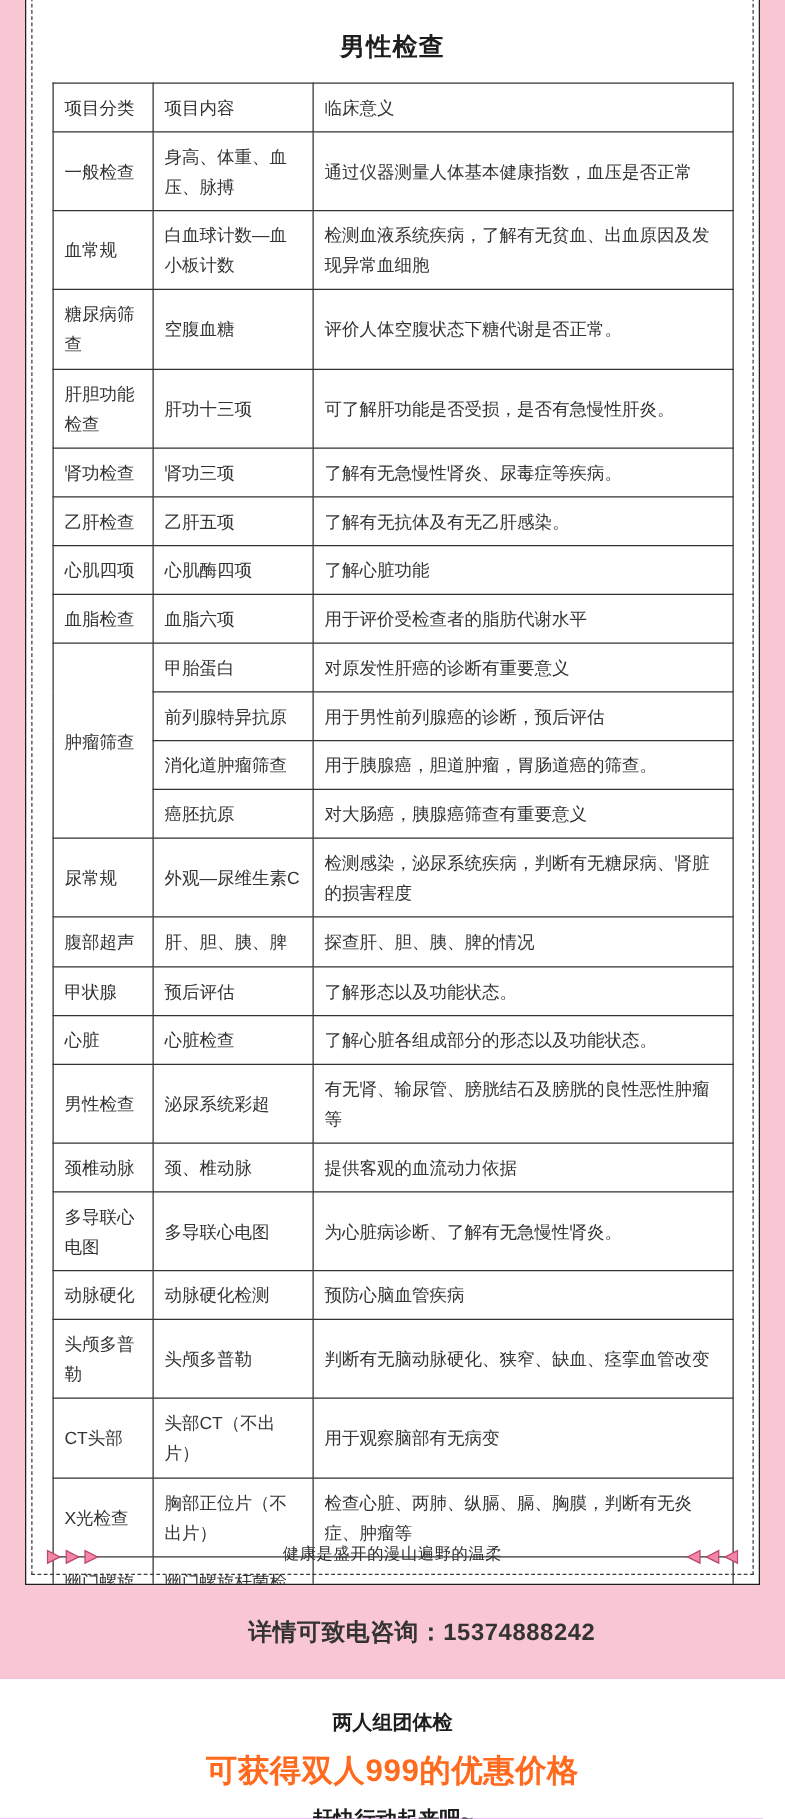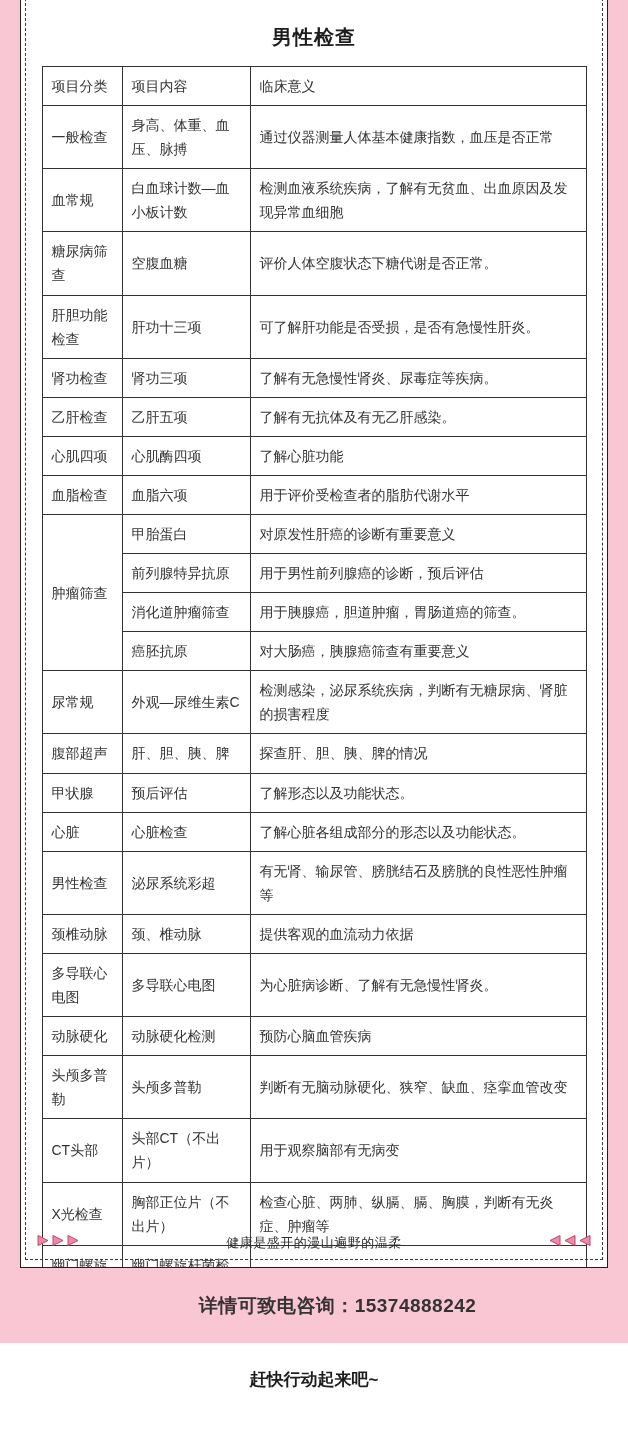--- a/index.html
+++ b/index.html
@@ -59,21 +59,21 @@
     word-break:break-all;
     text-align:left;
   }
   td.col-cat{width:80px;padding-left:8px;padding-right:3px;}
   td.col-content{width:128px;}
   td.col-meaning{width:336px;}
   .tagline-row{
     position:absolute;
     left:16px;right:16px;bottom:15px;
     display:flex;
-    align-items:flex-start;
+    align-items:flex-end;
     justify-content:space-between;
   }
   .tagline{
     font-size:13px;
     color:#2e2e2e;
     letter-spacing:0.5px;
   }
   .arrows{display:block;}
   .phone-band{
     height:75px;
@@ -248,15 +248,17 @@
         </svg>
       </div>
     </div>
 
     <div class="phone-band">
       <span>详情可致电咨询：15374888242</span>
     </div>
   </div>
 
   <div class="promo">
+    <div class="promo-line1">两人组团体检</div>
+    <div class="promo-highlight">可获得双人999的优惠价格</div>
     <div class="promo-line3">赶快行动起来吧~</div>
   </div>
 </div>
 
 </body></html>

